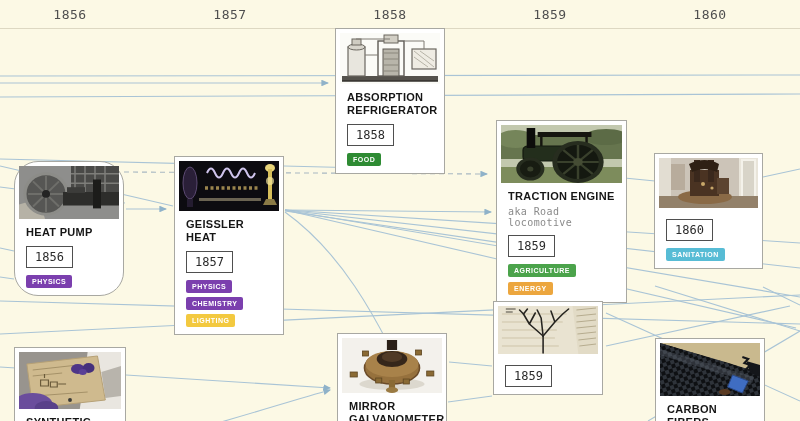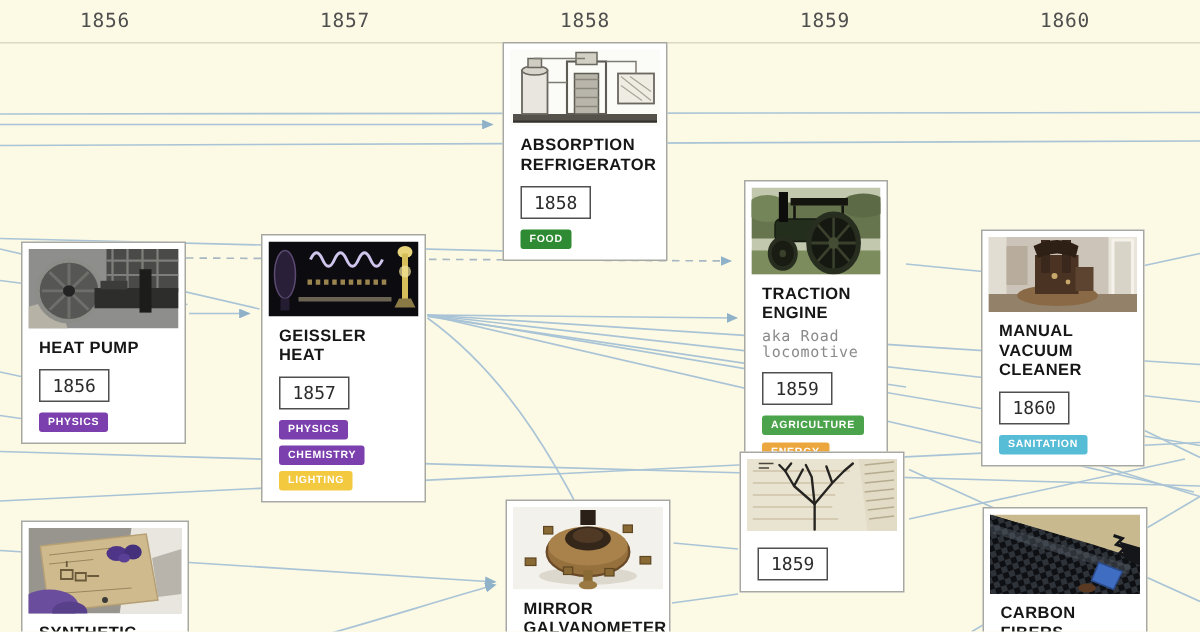--- a/index.html
+++ b/index.html
@@ -41,24 +41,24 @@
     font-size:12px; color:#2b2b2b; min-width:46px; min-height:22px;
     text-align:center;
   }
   .badges { margin-top:7px; display:flex; flex-wrap:wrap; gap:4px; }
   .badges.stack { flex-direction:column; align-items:flex-start; gap:5px; }
   .badge {
     color:#fff; font-size:7px; font-weight:bold; letter-spacing:0.5px;
     padding:3px 6px; border-radius:2px; white-space:nowrap;
   }
   
-  .c0 { left:14px;  top:161px; width:110px; }
+  .c0 { left:14px;  top:161px; width:110px;border-radius:24px; }
   .c1 { left:174px; top:156px; width:110px; }
   .c2 { left:335px; top:28px;  width:110px; }
-  .c3 { left:496px; top:120px; width:96px; }
+  .c3 { left:496px; top:120px; width:131px; }
   .c4 { left:654px; top:153px; width:109px; }
   .c5 { left:14px;  top:347px; width:112px; }
   .c6 { left:337px; top:333px; width:110px; }
   .c7 { left:493px; top:301px; width:110px; }
   .c8 { left:655px; top:338px; width:110px; }
 </style>
 </head>
 <body>
 
 <svg id="edges" width="800" height="421" viewBox="0 0 800 421" style="width:800px;height:421px;">
@@ -216,21 +216,20 @@
     <ellipse cx="46" cy="39" rx="27" ry="7" fill="#8a6a46"></ellipse>
     <rect x="31" y="12" width="29" height="26" fill="#4a3322"></rect>
     <rect x="35" y="2" width="6" height="22" fill="#3a281c"></rect>
     <rect x="49" y="2" width="6" height="22" fill="#3a281c"></rect>
     <path d="M30 6 Q46 -2 60 6 L58 14 Q46 8 33 14 Z" fill="#2e2014"></path>
     <rect x="58" y="20" width="12" height="16" fill="#5c4430"></rect>
     <circle cx="44" cy="26" r="2" fill="#c8a86a"></circle>
     <circle cx="53" cy="30" r="1.6" fill="#c8a86a"></circle>
   </svg>
   <div class="body">
-    <div class="title">MANUAL VACUUM CLEANER</div>
     <div class="yearbox">1860</div>
     <div class="badges">
       <span class="badge" style="background: rgb(87, 188, 213);">SANITATION</span>
     </div>
   </div>
 </div>
 
 <div class="card c5">
   <svg class="photo" viewBox="0 0 104 57" height="57" preserveAspectRatio="none">
     <rect width="104" height="57" fill="#98948e"></rect>

